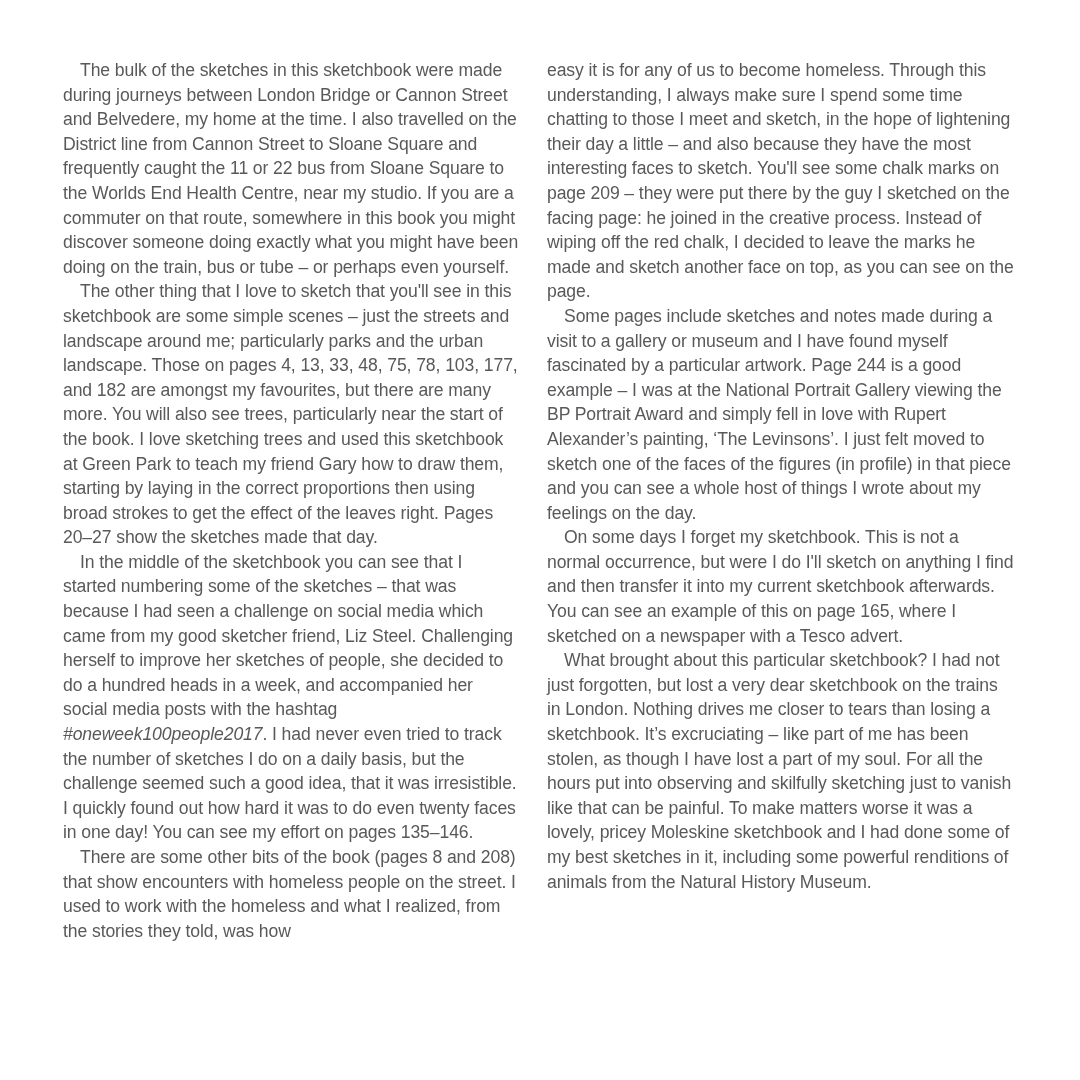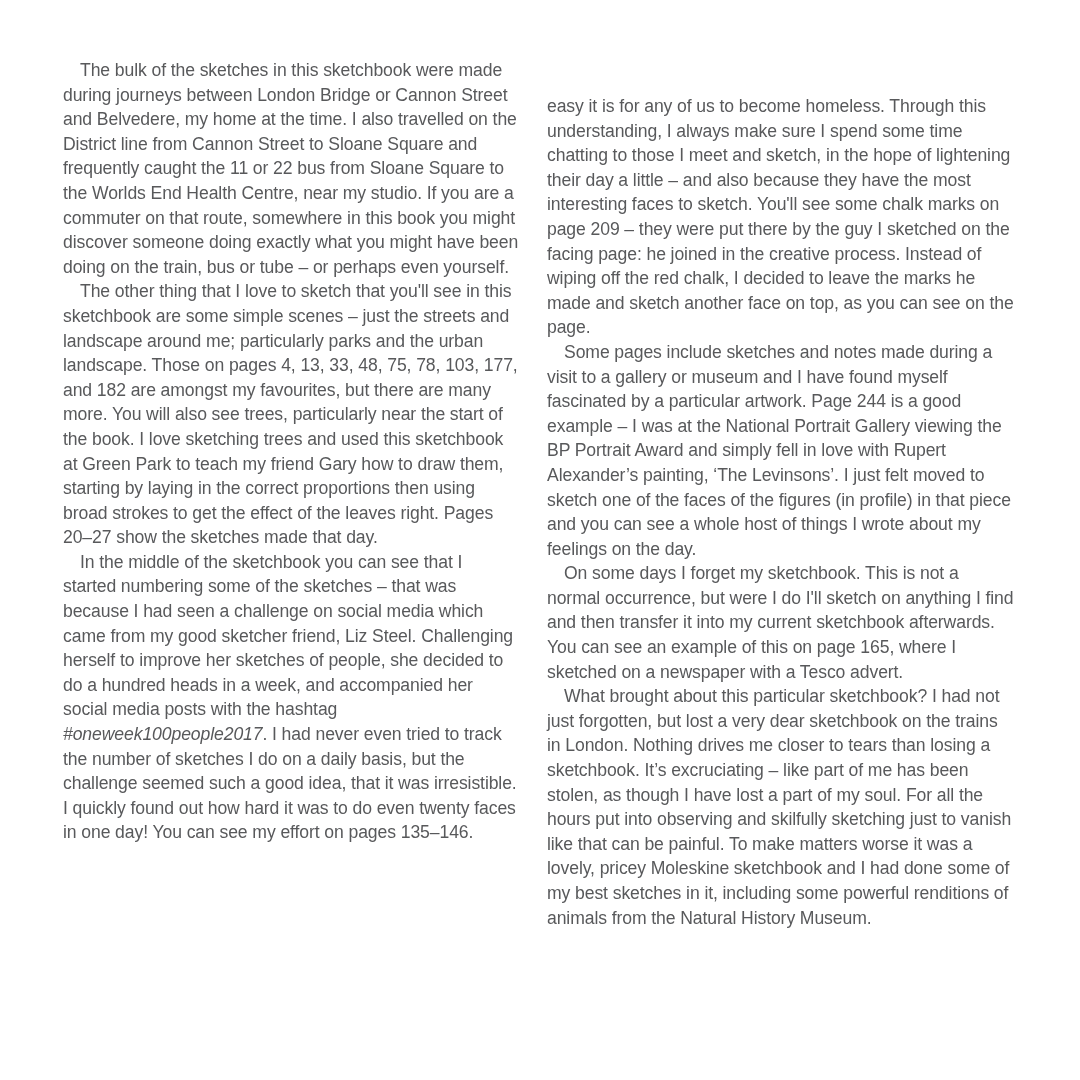--- a/index.html
+++ b/index.html
@@ -21,40 +21,41 @@
     font-size: 17.6px;
     line-height: 24.6px;
     letter-spacing: -0.1px;
     color: #58595b;
     overflow: hidden;
   }
   .col {
     box-sizing: border-box;
   }
   .col-left  { width: 456px; }
-  .col-right { width: 467px; margin-top: 36px; }
+  .col-right { width: 467px; }
   .para {
     margin: 0;
     padding: 0;
     text-indent: 0;
   }
   .para.indent {
     text-indent: 17px;
   }
   .para em {
   }
 </style>
 </head>
 <body>
 
 <div class="page">
   <div class="col col-left">
       <p class="para indent"><span>The bulk of the sketches in this sketchbook were made during journeys between London Bridge or Cannon Street and Belvedere, my home at the time. I also travelled on the District line from Cannon Street to Sloane Square and frequently caught the 11 or 22 bus from Sloane Square to the Worlds End Health Centre, near my studio. If you are a commuter on that route, somewhere in this book you might discover someone doing exactly what you might have been doing on the train, bus or tube – or perhaps even yourself.</span></p>
       <p class="para indent"><span>The other thing that I love to sketch that you'll see in this sketchbook are some simple scenes – just the streets and landscape around me; particularly parks and the urban landscape. Those on pages 4, 13, 33, 48, 75, 78, 103, 177, and 182 are amongst my favourites, but there are many more. You will also see trees, particularly near the start of the book. I love sketching trees and used this sketchbook at Green Park to teach my friend Gary how to draw them, starting by laying in the correct proportions then using broad strokes to get the effect of the leaves right. Pages 20–27 show the sketches made that day.</span></p>
       <p class="para indent"><span>In the middle of the sketchbook you can see that I started numbering some of the sketches – that was because I had seen a challenge on social media which came from my good sketcher friend, Liz Steel. Challenging herself to improve her sketches of people, she decided to do a hundred heads in a week, and accompanied her social media posts with the hashtag </span><em>#oneweek100people2017</em><span>. I had never even tried to track the number of sketches I do on a daily basis, but the challenge seemed such a good idea, that it was irresistible. I quickly found out how hard it was to do even twenty faces in one day! You can see my effort on pages 135–146.</span></p>
+      <p class="para indent"><span>There are some other bits of the book (pages 8 and 208) that show encounters with homeless people on the street. I used to work with the homeless and what I realized, from the stories they told, was how</span></p>
     </div>
   <div class="col col-right">
       <p class="para"><span>easy it is for any of us to become homeless. Through this understanding, I always make sure I spend some time chatting to those I meet and sketch, in the hope of lightening their day a little – and also because they have the most interesting faces to sketch. You'll see some chalk marks on page 209 – they were put there by the guy I sketched on the facing page: he joined in the creative process. Instead of wiping off the red chalk, I decided to leave the marks he made and sketch another face on top, as you can see on the page.</span></p>
       <p class="para indent"><span>Some pages include sketches and notes made during a visit to a gallery or museum and I have found myself fascinated by a particular artwork. Page 244 is a good example – I was at the National Portrait Gallery viewing the BP Portrait Award and simply fell in love with Rupert Alexander’s painting, ‘The Levinsons’. I just felt moved to sketch one of the faces of the figures (in profile) in that piece and you can see a whole host of things I wrote about my feelings on the day.</span></p>
       <p class="para indent"><span>On some days I forget my sketchbook. This is not a normal occurrence, but were I do I'll sketch on anything I find and then transfer it into my current sketchbook afterwards. You can see an example of this on page 165, where I sketched on a newspaper with a Tesco advert.</span></p>
       <p class="para indent"><span>What brought about this particular sketchbook? I had not just forgotten, but lost a very dear sketchbook on the trains in London. Nothing drives me closer to tears than losing a sketchbook. It’s excruciating – like part of me has been stolen, as though I have lost a part of my soul. For all the hours put into observing and skilfully sketching just to vanish like that can be painful. To make matters worse it was a lovely, pricey Moleskine sketchbook and I had done some of my best sketches in it, including some powerful renditions of animals from the Natural History Museum.</span></p>
     </div>
 </div>
 
 </body></html>

